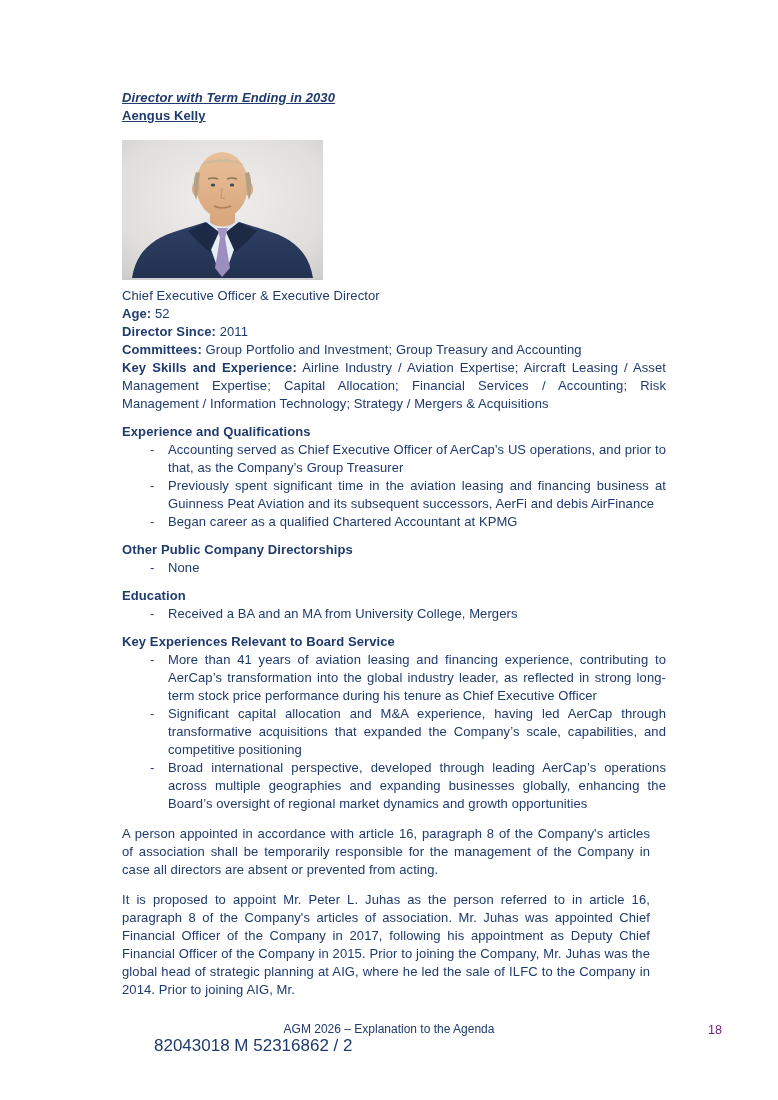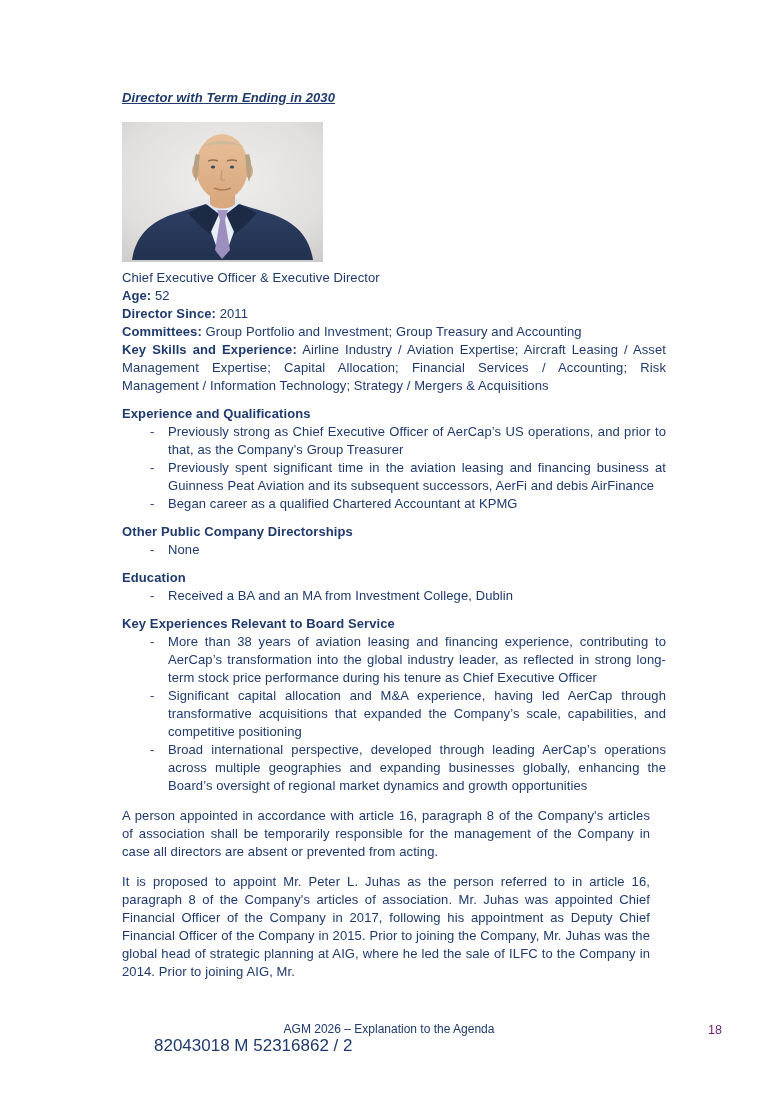--- a/index.html
+++ b/index.html
@@ -25,20 +25,21 @@
   .footer-center{position:absolute;left:0;right:0;bottom:64px;text-align:center;font-size:12px;color:#1f3a6d;}
   .footer-page{position:absolute;right:56px;bottom:63px;font-size:12.5px;color:#701a75;}
   .footer-ref{position:absolute;left:117px;bottom:44px;font-size:17px;color:#1f3a6d;padding-left:37px;}
 </style>
 </head>
 <body>
 
 <div class="content">
 
   <div class="h-italic">Director with Term Ending in 2030</div>
+  <div class="h-name">Aengus Kelly</div>
 
   <div class="photo-wrap">
     <svg width="201" height="138" viewBox="0 0 201 138" xmlns="http://www.w3.org/2000/svg">
       <defs>
         <radialGradient id="bgGrad" cx="50%" cy="42%" r="75%">
           <stop offset="0%" stop-color="#f0efee"></stop>
           <stop offset="70%" stop-color="#e0dfde"></stop>
           <stop offset="100%" stop-color="#cfcecd"></stop>
         </radialGradient>
         <linearGradient id="suitGrad" x1="0" y1="0" x2="0" y2="1">
@@ -92,21 +93,21 @@
   <p class="line">Chief Executive Officer &amp; Executive Director</p>
   <p class="line"><span class="b">Age:</span> <span>52</span></p>
   <p class="line"><span class="b">Director Since:</span> <span>2011</span></p>
   <p class="line"><span class="b">Committees:</span> <span>Group Portfolio and Investment; Group Treasury and Accounting</span></p>
   <p class="line justify"><span class="b">Key Skills and Experience:</span> <span>Airline Industry / Aviation Expertise; Aircraft Leasing / Asset Management Expertise; Capital Allocation; Financial Services / Accounting; Risk Management / Information Technology; Strategy / Mergers &amp; Acquisitions</span></p>
 
   <div class="section">
     <div class="sh">Experience and Qualifications</div>
     <div class="bullet">
         <span class="dash">-</span>
-        <span class="bt">Previously strong as Chief Executive Officer of AerCap’s US operations, and prior to that, as the Company’s Group Treasurer</span>
+        <span class="bt">Accounting served as Chief Executive Officer of AerCap’s US operations, and prior to that, as the Company’s Group Treasurer</span>
       </div>
     <div class="bullet">
         <span class="dash">-</span>
         <span class="bt">Previously spent significant time in the aviation leasing and financing business at Guinness Peat Aviation and its subsequent successors, AerFi and debis AirFinance</span>
       </div>
     <div class="bullet">
         <span class="dash">-</span>
         <span class="bt">Began career as a qualified Chartered Accountant at KPMG</span>
       </div>
   </div>
@@ -116,29 +117,29 @@
     <div class="bullet">
         <span class="dash">-</span>
         <span class="bt">None</span>
       </div>
   </div>
 
   <div class="section">
     <div class="sh">Education</div>
     <div class="bullet">
         <span class="dash">-</span>
-        <span class="bt">Received a BA and an MA from Investment College, Dublin</span>
+        <span class="bt">Received a BA and an MA from University College, Mergers</span>
       </div>
   </div>
 
   <div class="section">
     <div class="sh">Key Experiences Relevant to Board Service</div>
     <div class="bullet">
         <span class="dash">-</span>
-        <span class="bt">More than 38 years of aviation leasing and financing experience, contributing to AerCap’s transformation into the global industry leader, as reflected in strong long-term stock price performance during his tenure as Chief Executive Officer</span>
+        <span class="bt">More than 41 years of aviation leasing and financing experience, contributing to AerCap’s transformation into the global industry leader, as reflected in strong long-term stock price performance during his tenure as Chief Executive Officer</span>
       </div>
     <div class="bullet">
         <span class="dash">-</span>
         <span class="bt">Significant capital allocation and M&amp;A experience, having led AerCap through transformative acquisitions that expanded the Company’s scale, capabilities, and competitive positioning</span>
       </div>
     <div class="bullet">
         <span class="dash">-</span>
         <span class="bt">Broad international perspective, developed through leading AerCap’s operations across multiple geographies and expanding businesses globally, enhancing the Board’s oversight of regional market dynamics and growth opportunities</span>
       </div>
   </div>

